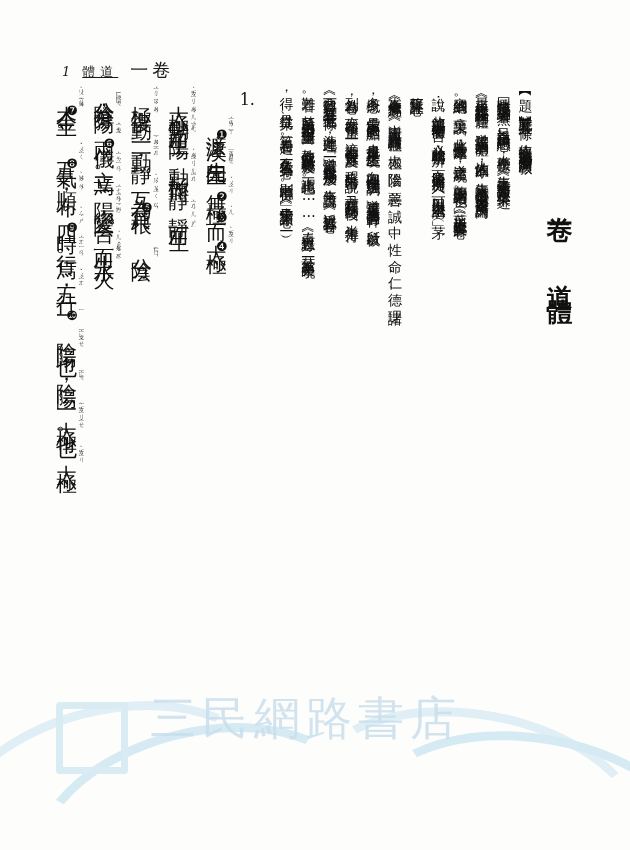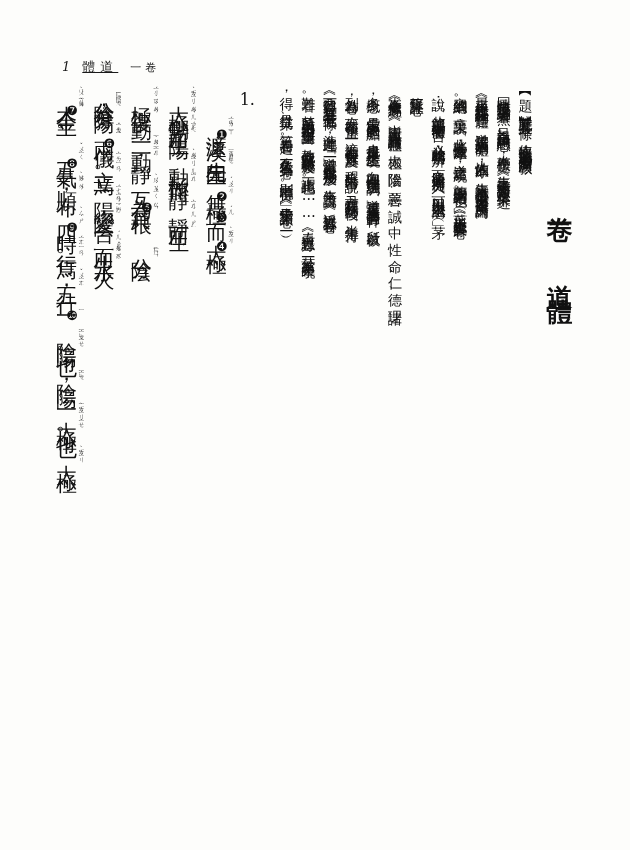--- a/index.html
+++ b/index.html
@@ -76,21 +76,21 @@
     font-family: "DejaVu Serif", "Liberation Serif", serif;
     font-size: 13px;
   }
   .rh-title {
     letter-spacing: 5px;
     font-size: 13px;
     text-decoration: underline;
   }
   .rh-vol {
     letter-spacing: 4px;
-    font-size: 11px;
+    font-size: 18px;
   }
 
   
   .vbody {
     position: absolute;
     top: 86px;
     left: 0;
     right: 0;
     bottom: 40px;
     z-index: 2;
@@ -164,20 +164,28 @@
     font-size: 13px;
     vertical-align: middle;
   }
   .main-first { padding-top: 30px; }
 </style>
 </head>
 <body>
 
 <div class="page">
 
+  <div class="watermark">
+    <div class="wm-arc wm-a1"></div>
+    <div class="wm-arc wm-a2"></div>
+    <div class="wm-arc wm-a3"></div>
+    <div class="wm-arc wm-a4"></div>
+    <div class="wm-logo"></div>
+    <div class="wm-text">三民網路書店</div>
+  </div>
 
   <div class="running-head">
     <span class="rh-folio">1</span>
     <span class="rh-title">體道</span>
     <span class="rh-vol">一卷</span>
   </div>
 
   <div class="vbody">
 
     <div class="title-col">卷一　道體</div>

